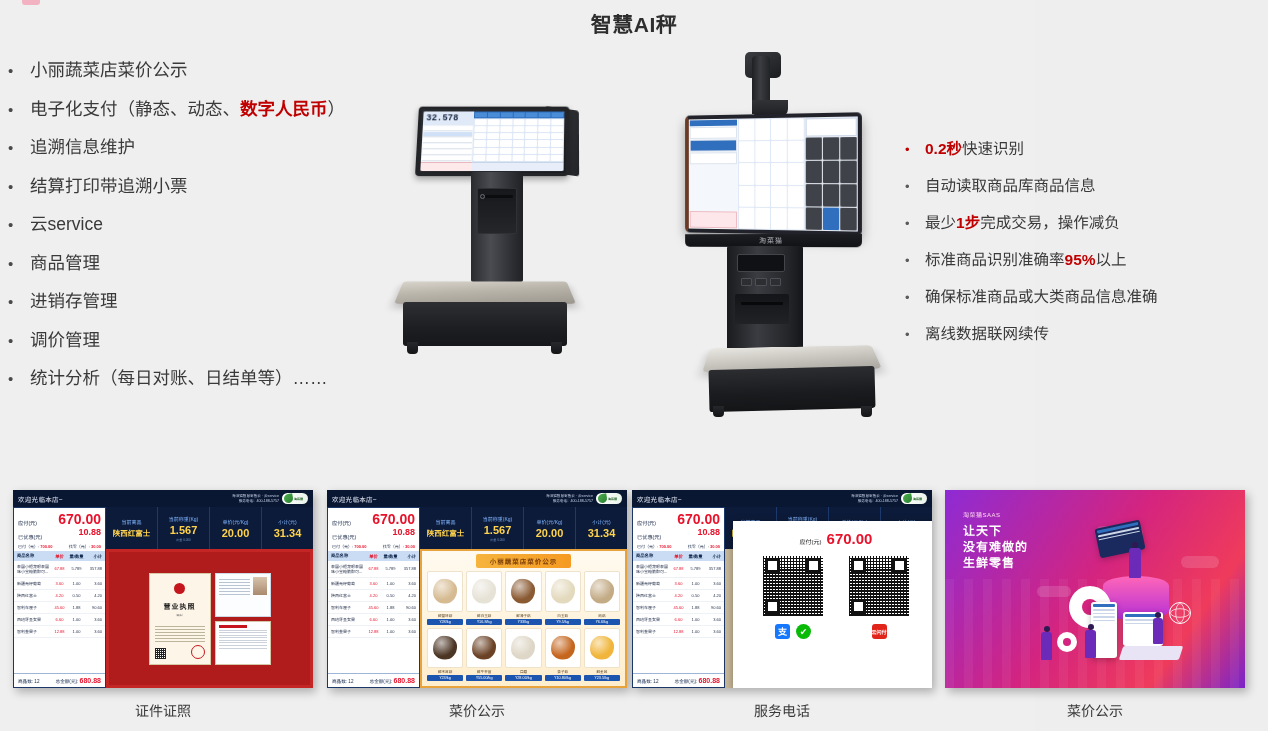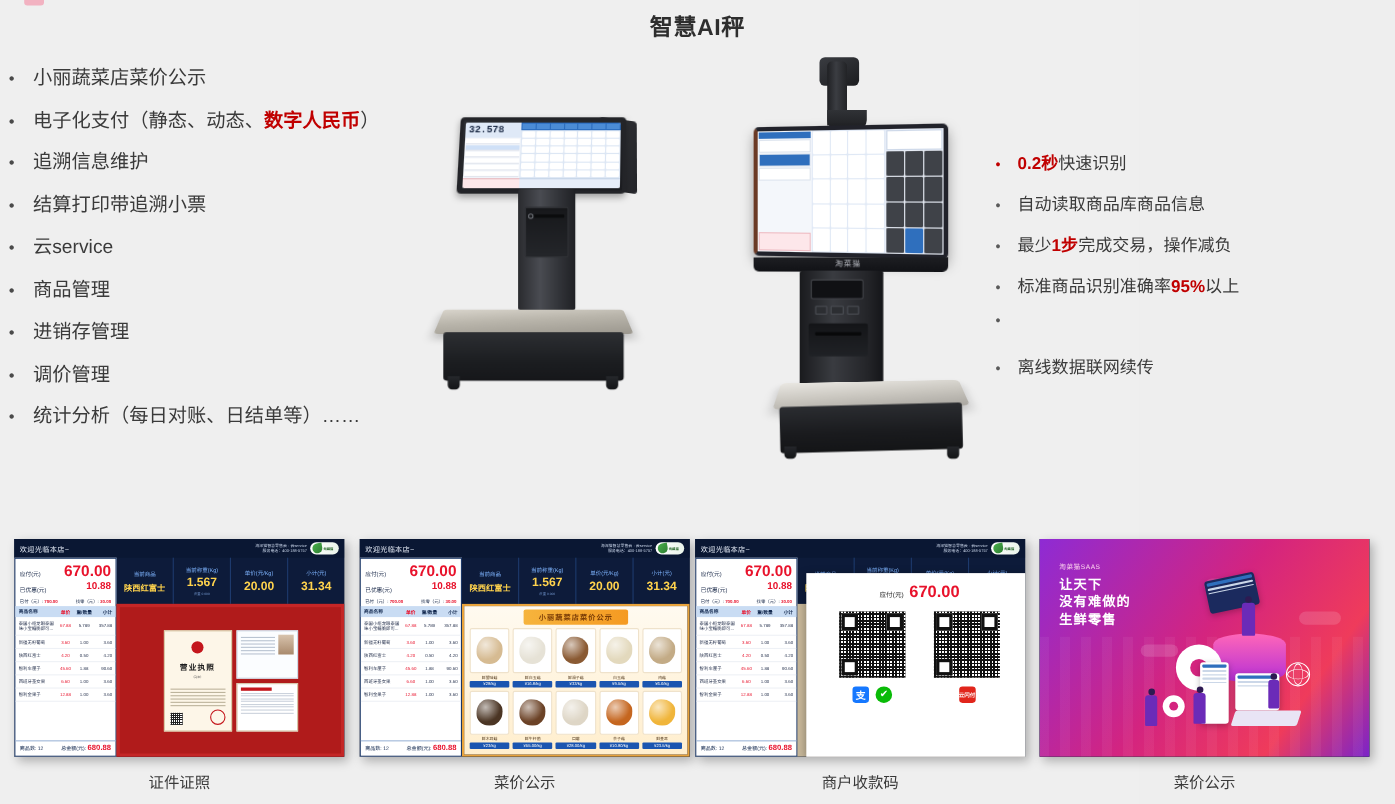--- a/index.html
+++ b/index.html
@@ -481,20 +481,21 @@
       <div class="bullet-row">
         <span class="bullet-dot">•</span>
         <span class="bullet-text">最少<span class="em-red">1步</span>完成交易，操作减负</span>
       </div>
       <div class="bullet-row">
         <span class="bullet-dot">•</span>
         <span class="bullet-text">标准商品识别准确率<span class="em-red">95%</span>以上</span>
       </div>
       <div class="bullet-row">
         <span class="bullet-dot">•</span>
+        <span class="bullet-text">确保标准商品或大类商品信息准确</span>
       </div>
       <div class="bullet-row">
         <span class="bullet-dot">•</span>
         <span class="bullet-text">离线数据联网续传</span>
       </div>
     </div>
 
   <div class="photo" id="scale-left">
     <div class="ls-screen-back"></div>
     <div class="ls-screen">
@@ -1113,21 +1114,21 @@
                     <div class="qr-icon-grp">
                       <div class="pay-ico pay-unionpay">云闪付</div>
                     </div>
                   </div>
                 </div>
               </div>
             </div>
           </div>
         </div>
       </div>
-      <div class="caption">商户收款码</div>
+      <div class="caption">服务电话</div>
     </div>
 
     <div class="panel" id="panel-3">
       <div class="shot">
         <div class="ad">
           <div class="ad-city"></div>
           <div class="ad-cloud" style="left:150px;top:36px;width:48px;height:14px"></div>
           <div class="ad-cloud" style="left:236px;top:66px;width:38px;height:12px"></div>
           <div class="ad-cloud" style="left:92px;top:96px;width:34px;height:11px"></div>
 

